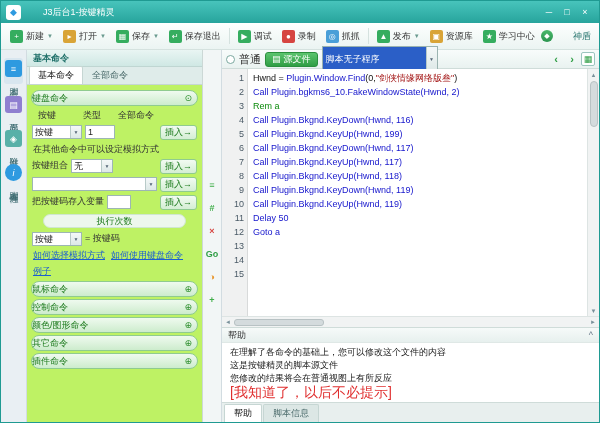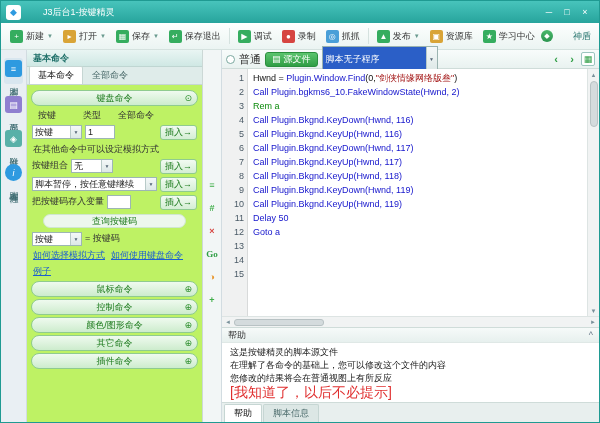--- a/index.html
+++ b/index.html
@@ -22,21 +22,21 @@
 .rail-item{display:flex;flex-direction:column;align-items:center;gap:3px;}
 .rail-item.active{background:#d8e6ef;border-radius:3px;padding:2px 1px;}
 .rail-ic{width:17px;height:17px;border-radius:3px;color:#fff;font-size:9px;display:flex;align-items:center;justify-content:center;}
 .rail-lb{writing-mode:vertical-rl;text-orientation:upright;font-size:9px;color:#3c6a70;letter-spacing:1px;line-height:11px;}
 .panel{width:176px;background:#bef264;border-right:1px solid #ccd8d6;display:flex;flex-direction:column;}
 .panel-title{height:17px;flex:0 0 17px;background:linear-gradient(#e9f5f3,#cfe8e4);border-bottom:1px solid #bfd6d2;font-size:9px;font-weight:bold;color:#1e6f68;line-height:16px;padding-left:6px;}
 .panel-tabs{height:18px;flex:0 0 18px;background:#dfecea;display:flex;align-items:flex-end;padding-left:2px;border-bottom:1px solid #c6d6d3;}
 .ptab{font-size:9px;padding:2px 8px;color:#4a6a6a;border:1px solid transparent;border-bottom:none;border-radius:2px 2px 0 0;}
 .ptab.active{background:#fff;border-color:#c6d6d3;color:#111;}
 .panel-body{flex:1;padding:3px 4px;overflow:hidden;}
-.pill{height:16px;border-radius:8px;background:linear-gradient(#effaef,#cdeccd);border:1px solid #8fcb8f;color:#1c7a1c;font-size:9px;display:flex;align-items:center;justify-content:center;position:relative;margin:2px 0;}
+.pill{height:16px;border-radius:8px;background:linear-gradient(#effaef,#cdeccd);border:1px solid #8fcb8f;color:#1c7a1c;font-size:9px;display:flex;align-items:center;justify-content:flex-start;position:relative;margin:2px 0;}
 .pill-ic{position:absolute;right:5px;font-size:9px;color:#2f8f2f;}
 .krow{display:flex;align-items:flex-start;gap:3px;margin:3px 1px;font-size:9px;color:#333;}
 .input{border:1px solid #9db6b3;background:#fff;height:14px;font-size:9px;padding:0 2px;color:#222;}
 .dropdown{border:1px solid #9db6b3;background:#fff;height:14px;font-size:9px;display:flex;align-items:center;padding-left:2px;color:#222;overflow:hidden;white-space:nowrap;}
 .da{margin-left:auto;width:11px;height:100%;background:linear-gradient(#f4f8f8,#dde8e7);border-left:1px solid #b8cac8;font-size:5px;color:#567;display:flex;align-items:center;justify-content:center;font-style:normal;flex:0 0 11px;}
 .insert{height:15px;border:1px solid #8fcb8f;border-radius:3px;background:linear-gradient(#f2fbf2,#d4eed4);color:#1c7a1c;font-size:9px;padding:0 4px;margin-left:auto;white-space:nowrap;}
 .hint{font-size:9px;color:#333;margin:3px 2px;}
 .subhead{height:14px;border-radius:7px;background:#edf7ed;border:1px solid #cfe7cf;color:#1c7a1c;font-size:9px;display:flex;align-items:center;justify-content:center;margin:4px 12px;}
 .linkrow{font-size:9px;margin:3px 2px;}
 .linkrow a{color:#1d5fd0;text-decoration:underline;margin-right:6px;cursor:pointer;}
@@ -192,31 +192,30 @@
         <div class="krow">
           <span>按键组合</span>
           <span class="dropdown" style="width:42px;">
             <span>无</span>
               <i class="da">▼</i>
           </span>
           <button class="insert">插入→</button>
         </div>
         <div class="krow">
           <span class="dropdown" style="flex:1;">
-            <span>脚本暂停，按任意键继续</span>
               <i class="da">▼</i>
           </span>
           <button class="insert">插入→</button>
         </div>
         <div class="krow">
           <span>把按键码存入变量</span>
           <input class="input" style="width: 24px;" value="">
           <button class="insert">插入→</button>
         </div>
-        <div class="subhead">查询按键码</div>
+        <div class="subhead">执行次数</div>
         <div class="krow">
           <span class="dropdown" style="width:50px;">
             <span>按键</span>
               <i class="da">▼</i>
           </span>
           <span>= 按键码</span>
         </div>
         <div class="linkrow">
           <a>如何选择模拟方式</a><a>如何使用键盘命令</a>
         </div>
@@ -245,21 +244,21 @@
               <span class="pill-ic">⊕</span>
             </div>
           </div>
       </div>
     </div>
 
     <div class="strip">
         <span class="strip-ic" style="color: rgb(63, 174, 73);">≡</span>
         <span class="strip-ic" style="color: rgb(63, 174, 73);">#</span>
         <span class="strip-ic" style="color: rgb(214, 69, 65);">×</span>
-        <span class="strip-ic" style="color: rgb(47, 158, 69); font-family: Liberation Serif, serif;">Go</span>
+        <span class="strip-ic" style="color: rgb(47, 158, 69);">Go</span>
         <span class="strip-ic" style="color: rgb(232, 151, 47);">◑</span>
         <span class="strip-ic" style="color: rgb(63, 174, 73);">+</span>
       </div>
 
     <div class="editor">
       <div class="ed-header">
         <span class="radio"></span>
         <span class="view-lb">普通</span>
         <span class="srcbtn">
           <span>▤</span>
@@ -292,21 +291,21 @@
             <div>12</div>
             <div>13</div>
             <div>14</div>
             <div>15</div>
           </div>
         <div class="code">
             <div class="code-line"><span class="tok-plain">Hwnd = </span><span class="tok-blue">Plugin.Window.Find</span><span class="tok-plain">(0,</span><span class="tok-string">"剑侠情缘网络版叁"</span><span class="tok-plain">)</span></div>
             <div class="code-line"><span class="tok-blue">Call Plugin.bgkms6_10.FakeWindowState(Hwnd, 2)</span></div>
             <div class="code-line"><span class="tok-green">Rem a</span></div>
             <div class="code-line"><span class="tok-blue">Call Plugin.Bkgnd.KeyDown(Hwnd, 116)</span></div>
-            <div class="code-line"><span class="tok-blue">Call Plugin.Bkgnd.KeyUp(Hwnd, 116)</span></div>
+            <div class="code-line"><span class="tok-blue">Call Plugin.Bkgnd.KeyUp(Hwnd, 199)</span></div>
             <div class="code-line"><span class="tok-blue">Call Plugin.Bkgnd.KeyDown(Hwnd, 117)</span></div>
             <div class="code-line"><span class="tok-blue">Call Plugin.Bkgnd.KeyUp(Hwnd, 117)</span></div>
             <div class="code-line"><span class="tok-blue">Call Plugin.Bkgnd.KeyUp(Hwnd, 118)</span></div>
             <div class="code-line"><span class="tok-blue">Call Plugin.Bkgnd.KeyDown(Hwnd, 119)</span></div>
             <div class="code-line"><span class="tok-blue">Call Plugin.Bkgnd.KeyUp(Hwnd, 119)</span></div>
             <div class="code-line"><span class="tok-blue">Delay 50</span></div>
             <div class="code-line"><span class="tok-blue">Goto a</span></div>
             <div class="code-line"></div>
           </div>
         <div class="vscroll">
@@ -323,22 +322,22 @@
         <span class="harrow">►</span>
       </div>
 
       <div class="help">
         <div class="help-header">
           <span>帮助</span>
           <span class="chev">^</span>
         </div>
         <div class="help-body">
           <div>
+              <div>在理解了各命令的基础上，您可以修改这个文件的内容</div>
               <div>这是按键精灵的脚本源文件</div>
-              <div>在理解了各命令的基础上，您可以修改这个文件的内容</div>
               <div>您修改的结果将会在普通视图上有所反应</div>
             </div>
           <div class="help-dismiss">[我知道了，以后不必提示]</div>
         </div>
       </div>
 
       <div class="bottom-tabs">
           <div class="btab active">帮助</div>
           <div class="btab">脚本信息</div>
         </div>

